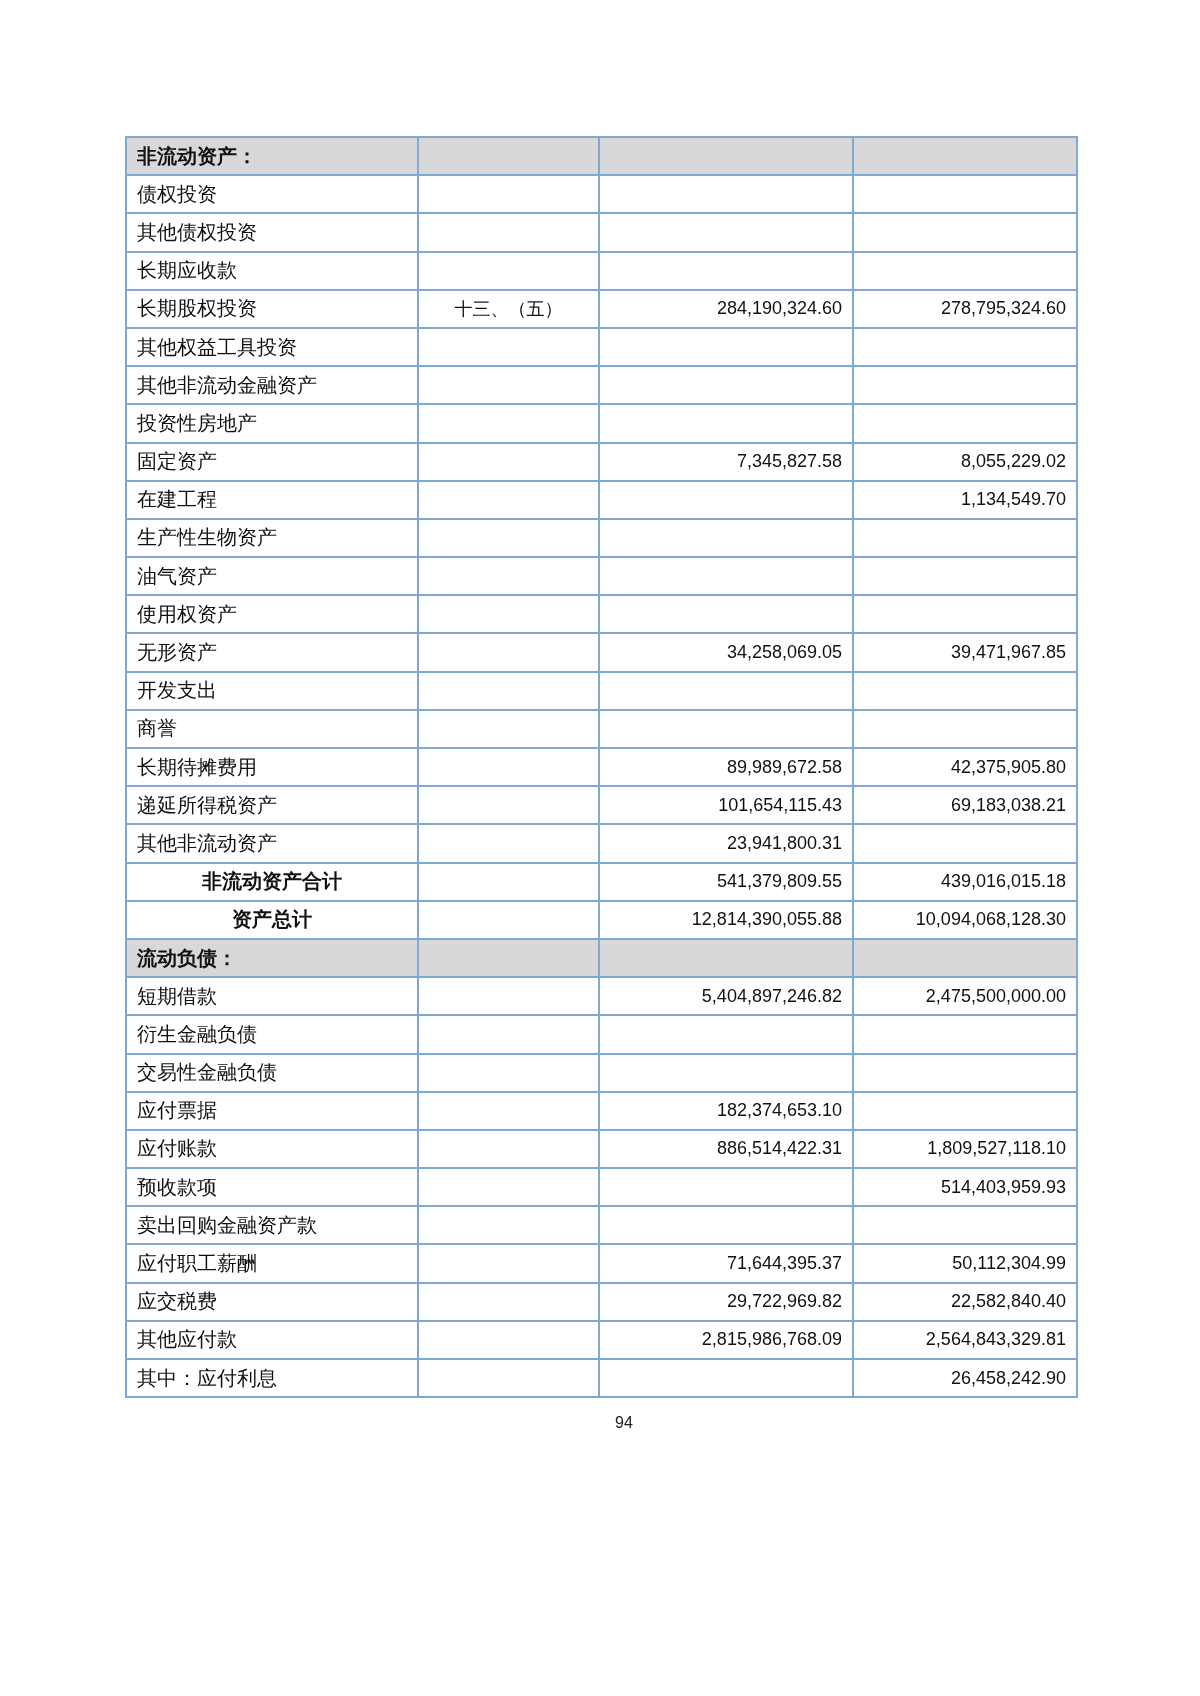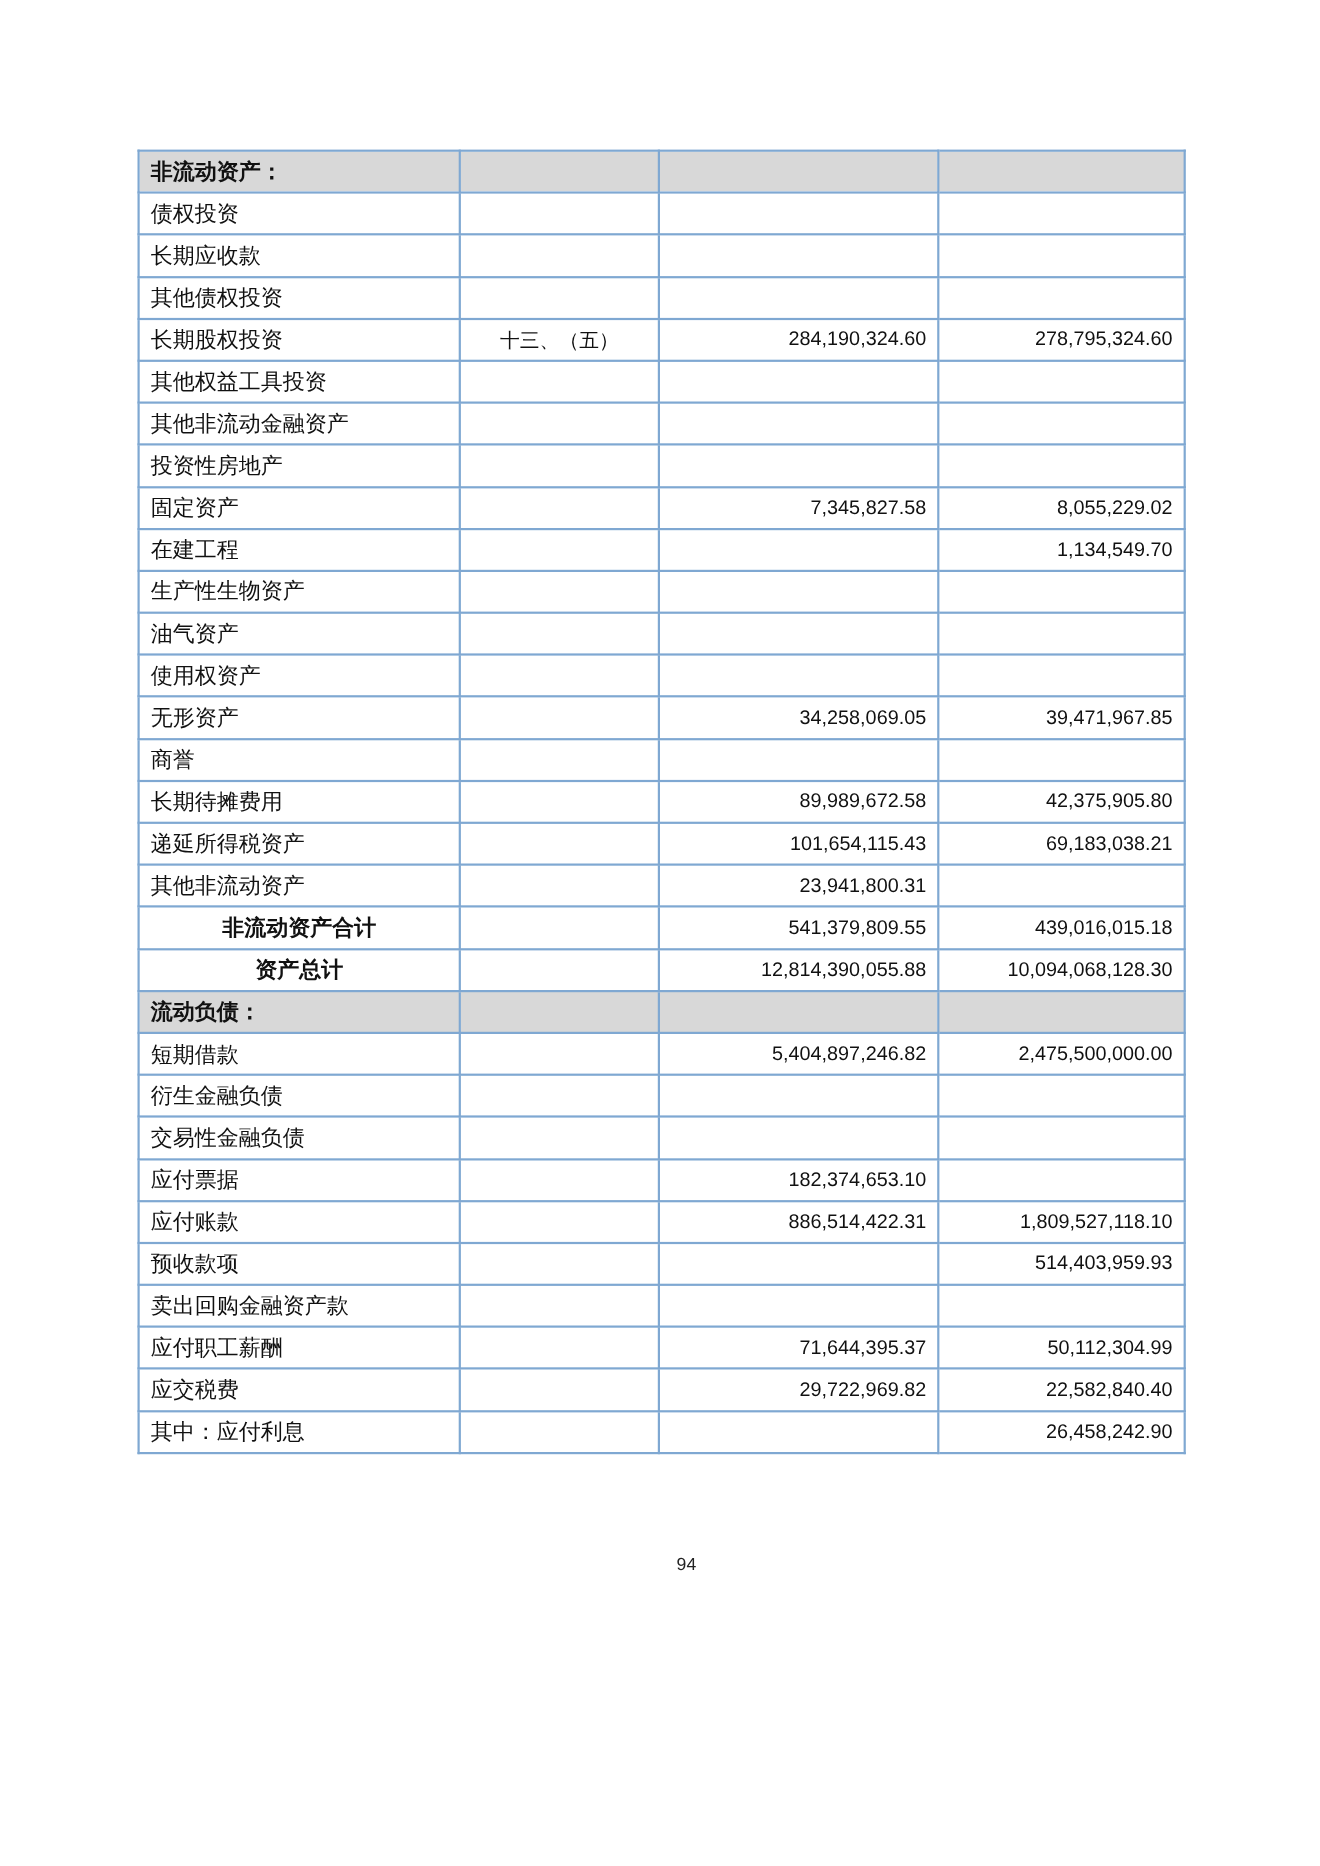--- a/index.html
+++ b/index.html
@@ -84,27 +84,27 @@
           <td class="amount"></td>
           <td class="amount"></td>
         </tr>
         <tr class="item">
           <td class="label">债权投资</td>
           <td class="note"></td>
           <td class="amount"></td>
           <td class="amount"></td>
         </tr>
         <tr class="item">
+          <td class="label">其他债权投资</td>
+          <td class="note"></td>
+          <td class="amount"></td>
+          <td class="amount"></td>
+        </tr>
+        <tr class="item">
           <td class="label">长期应收款</td>
-          <td class="note"></td>
-          <td class="amount"></td>
-          <td class="amount"></td>
-        </tr>
-        <tr class="item">
-          <td class="label">其他债权投资</td>
           <td class="note"></td>
           <td class="amount"></td>
           <td class="amount"></td>
         </tr>
         <tr class="item">
           <td class="label">长期股权投资</td>
           <td class="note">十三、（五）</td>
           <td class="amount">284,190,324.60</td>
           <td class="amount">278,795,324.60</td>
         </tr>
@@ -156,20 +156,26 @@
           <td class="amount"></td>
           <td class="amount"></td>
         </tr>
         <tr class="item">
           <td class="label">无形资产</td>
           <td class="note"></td>
           <td class="amount">34,258,069.05</td>
           <td class="amount">39,471,967.85</td>
         </tr>
         <tr class="item">
+          <td class="label">开发支出</td>
+          <td class="note"></td>
+          <td class="amount"></td>
+          <td class="amount"></td>
+        </tr>
+        <tr class="item">
           <td class="label">商誉</td>
           <td class="note"></td>
           <td class="amount"></td>
           <td class="amount"></td>
         </tr>
         <tr class="item">
           <td class="label">长期待摊费用</td>
           <td class="note"></td>
           <td class="amount">89,989,672.58</td>
           <td class="amount">42,375,905.80</td>
@@ -250,20 +256,26 @@
           <td class="label">应付职工薪酬</td>
           <td class="note"></td>
           <td class="amount">71,644,395.37</td>
           <td class="amount">50,112,304.99</td>
         </tr>
         <tr class="item">
           <td class="label">应交税费</td>
           <td class="note"></td>
           <td class="amount">29,722,969.82</td>
           <td class="amount">22,582,840.40</td>
+        </tr>
+        <tr class="item">
+          <td class="label">其他应付款</td>
+          <td class="note"></td>
+          <td class="amount">2,815,986,768.09</td>
+          <td class="amount">2,564,843,329.81</td>
         </tr>
         <tr class="item">
           <td class="label">其中：应付利息</td>
           <td class="note"></td>
           <td class="amount"></td>
           <td class="amount">26,458,242.90</td>
         </tr>
       </tbody>
   </table>
   <div class="pageno">94</div>

